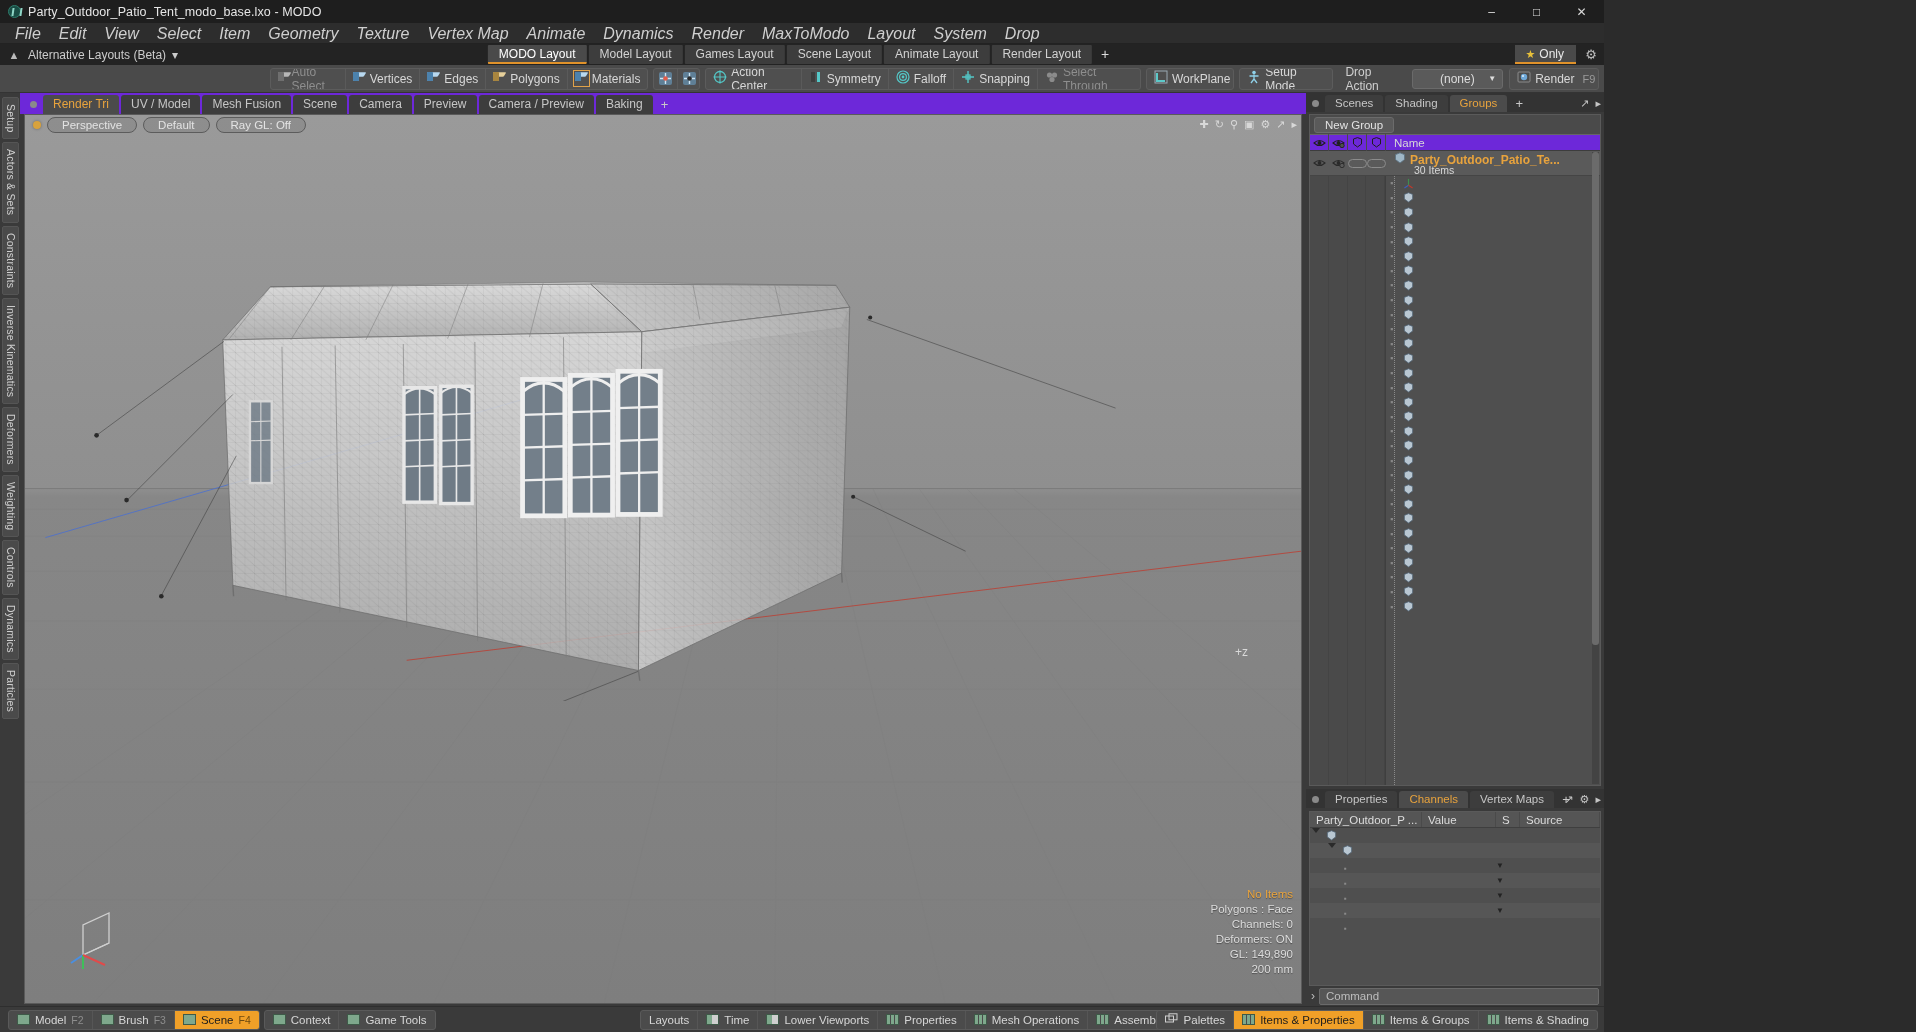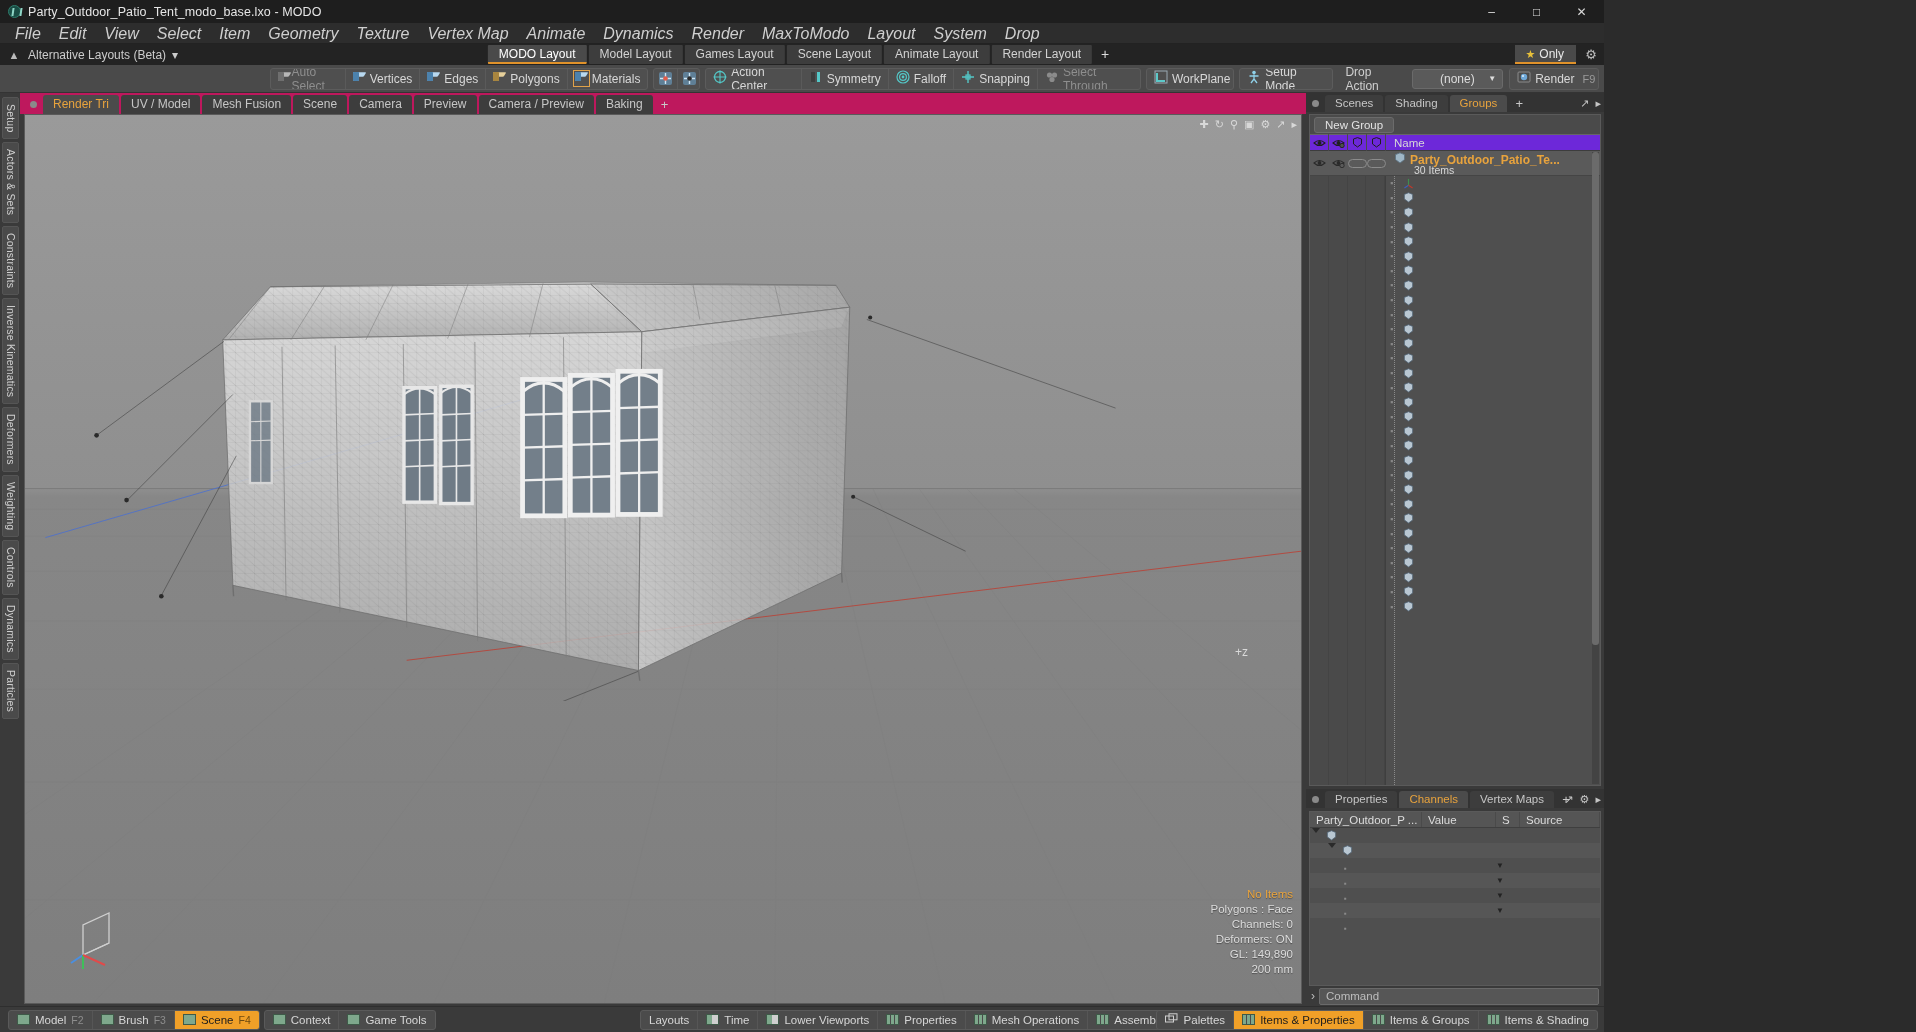--- a/index.html
+++ b/index.html
@@ -57,21 +57,21 @@
   
   .body { flex:1 1 auto; display:flex; min-height:0; background:#3a3a3a;}
 
   
   .railwrap{ width:20px; flex:0 0 20px; background:#3a3a3a; padding-top:4px;}
   .rail { display:flex; flex-direction:column; align-items:center;}
   .railitem { writing-mode:vertical-rl; text-orientation:mixed; font-size:10.5px; color:#cfcfcf; background:#4a4a4a; border:1px solid #555; border-radius:2px; padding:6px 1px; margin-bottom:3px; width:17px; letter-spacing:.2px; white-space:nowrap;}
 
   
   .center { flex:1 1 auto; display:flex; flex-direction:column; min-width:0; background:#3a3a3a;}
-  .vptabs { height:21px; flex:0 0 21px; background:#be185d; display:flex; align-items:flex-end; padding-left:8px;}
+  .vptabs { height:21px; flex:0 0 21px; background:#6d28d9; display:flex; align-items:flex-end; padding-left:8px;}
   .vpdot { width:7px;height:7px;border-radius:50%;background:#8a8a8a; margin:0 6px 6px 2px;}
   .vptab { padding:0 10px; height:19px; line-height:19px; font-size:12px; color:#c6c6c6; background:#3d3d3d; border-top-left-radius:3px;border-top-right-radius:3px; margin-right:2px;}
   .vptab.active { background:#4b4b4b; color:#e8a33d;}
   .vpplus{ width:20px; text-align:center; color:#c9c9c9; font-size:13px; line-height:19px;}
 
   .viewportbox { flex:1 1 auto; margin:0 4px 2px 4px; border:1px solid #5a5a5a; position:relative; min-height:0; background:#8d8d8d; overflow:hidden;}
   .vpheader { position:absolute; top:0; left:0; right:0; height:20px; display:flex; align-items:center; z-index:6;}
   .vpbtn { border:1px solid #5c5c5c; border-radius:9px; background:rgba(120,120,120,.35); color:#e3e3e3; font-size:11.5px; padding:1px 14px; margin-left:6px; text-align:center;}
   .vpdot2 { width:8px;height:8px;border-radius:50%;background:#d8a23c; margin-left:8px; box-shadow:0 0 3px #00000055;}
   .vptools { position:absolute; right:4px; top:3px; display:flex; gap:6px; align-items:center; color:#d8d8d8; font-size:11px; z-index:7;}
@@ -540,20 +540,26 @@
             <g stroke="#6f6f6f" stroke-width="2" fill="none">
               <path d="M305 690 L306 706"></path>
                 <path d="M900 815 L902 830"></path>
                 <path d="M1198 672 L1199 686"></path>
             </g>
           </svg>
 
           <div style="position:absolute;left:1210px;top:530px;color:#d9d9d9;font-size:12px;">+z</div>
         </div>
 
+        <div class="vpheader">
+          <span class="vpdot2"></span>
+          <span class="vpbtn">Perspective</span>
+          <span class="vpbtn">Default</span>
+          <span class="vpbtn">Ray GL: Off</span>
+        </div>
         <div class="vptools">
           <span>✚</span>
           <span>↻</span>
           <span>⚲</span>
           <span>▣</span>
           <span>⚙</span>
           <span>↗</span>
           <span>▸</span>
         </div>
 

